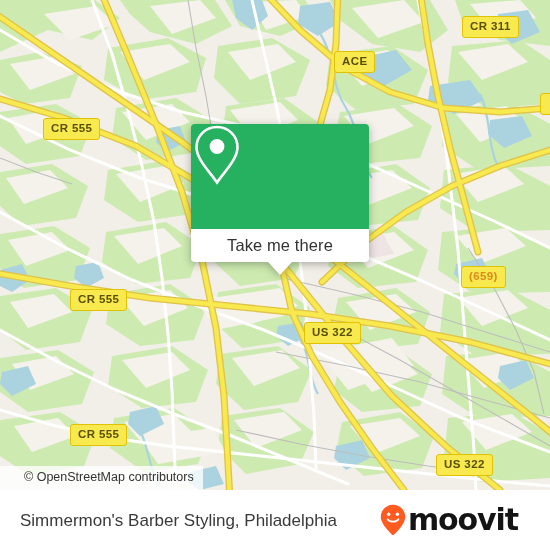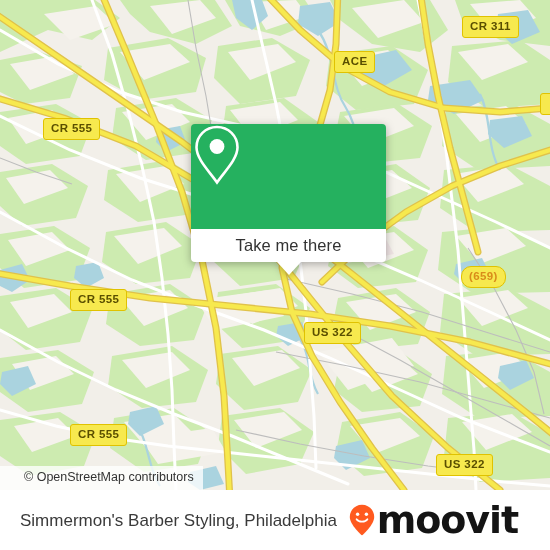--- a/index.html
+++ b/index.html
@@ -41,21 +41,21 @@
     background:rgba(255,255,255,0.78);
     color:#333;
     font-size:12.5px;
     padding:4px 9px 4px 24px;
     line-height:1.25;
     white-space:nowrap;
   }
 
   
   .popup{
-    position:absolute;left:191px;top:124px;width:195px;
+    position:absolute;left:191px;top:124px;width:178px;
     filter:drop-shadow(0 2px 4px rgba(0,0,0,0.30));
   }
   .popup-top{
     background:#25b15f;
     height:105px;
     border-radius:4px 4px 0 0;
     display:flex;align-items:center;justify-content:center;
   }
   .popup-pin{width:52px;height:62px;display:block;}
   .popup-bottom{
@@ -94,21 +94,21 @@
     line-height:1;
   }
   .footer-logo{
     position:absolute;right:16px;top:50%;
     transform:translateY(-50%);
     display:flex;align-items:center;
   }
   .logo-pin{width:26px;height:32px;display:block;margin-right:2px;}
   .logo-word{
     color:#141414;
-    font-size:38px;
+    font-size:30px;
     font-weight:bold;
     letter-spacing:-1.1px;
     line-height:1;
     font-family:"DejaVu Sans", sans-serif;
   }
 </style>
 </head>
 <body>
 
 <div id="app">
@@ -283,21 +283,21 @@
             <path d="M262,-10 L300,30 L342,66 L390,92 L444,108 L500,112 L550,108"></path>
             <path d="M550,150 L500,166 L452,186 L406,212 L362,244 L322,282"></path>
           </g>
         </g>
       </g>
     </svg>
 
     <div class="shield" style="left:462px;top:16px;">CR 311</div>
     <div class="shield" style="left:334px;top:51px;">ACE</div>
     <div class="shield" style="left:43px;top:118px;">CR 555</div>
-    <div class="shield ref-alt" style="left:461px;top:266px;border-radius:10px;">(659)</div>
+    <div class="shield ref-alt" style="left:461px;top:266px;">(659)</div>
     <div class="shield" style="left:70px;top:289px;">CR 555</div>
     <div class="shield" style="left:304px;top:322px;">US 322</div>
     <div class="shield" style="left:70px;top:424px;">CR 555</div>
     <div class="shield" style="left:436px;top:454px;">US 322</div>
 
     <div class="shield" style="left:540px;top:93px;">&nbsp;&nbsp;</div>
 
     <div class="popup">
       <div class="popup-top">
         <svg class="popup-pin" viewBox="0 0 52 62">

